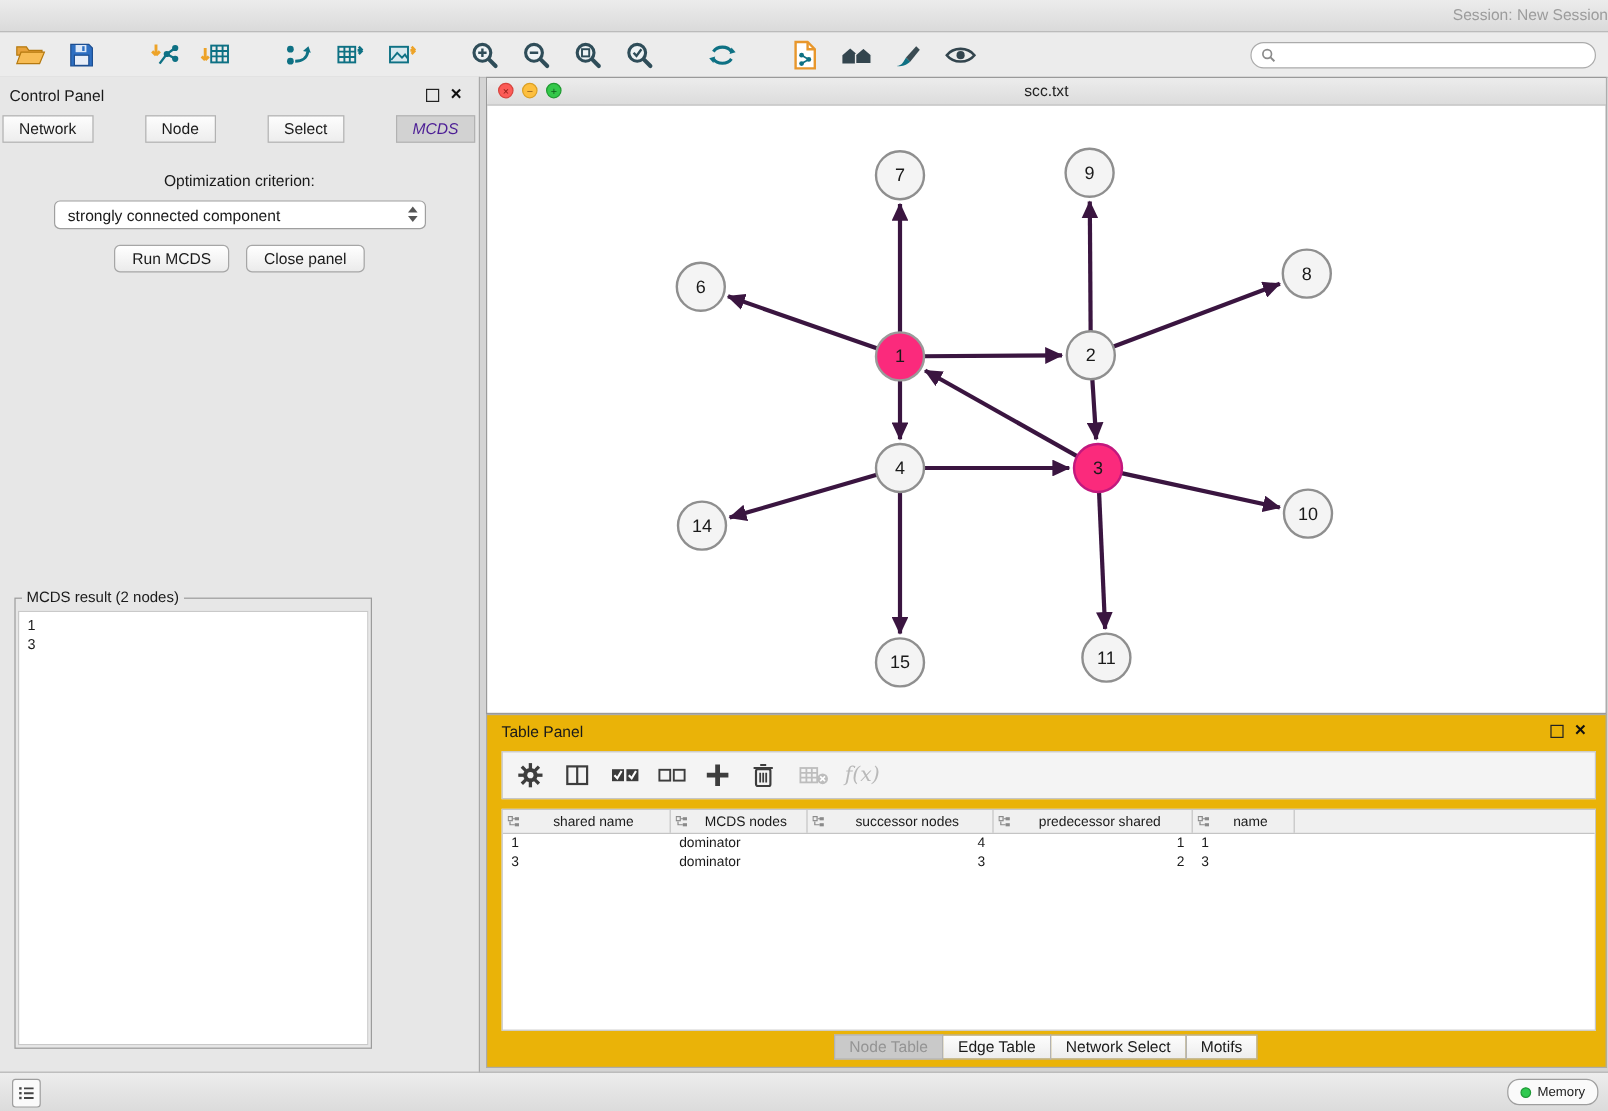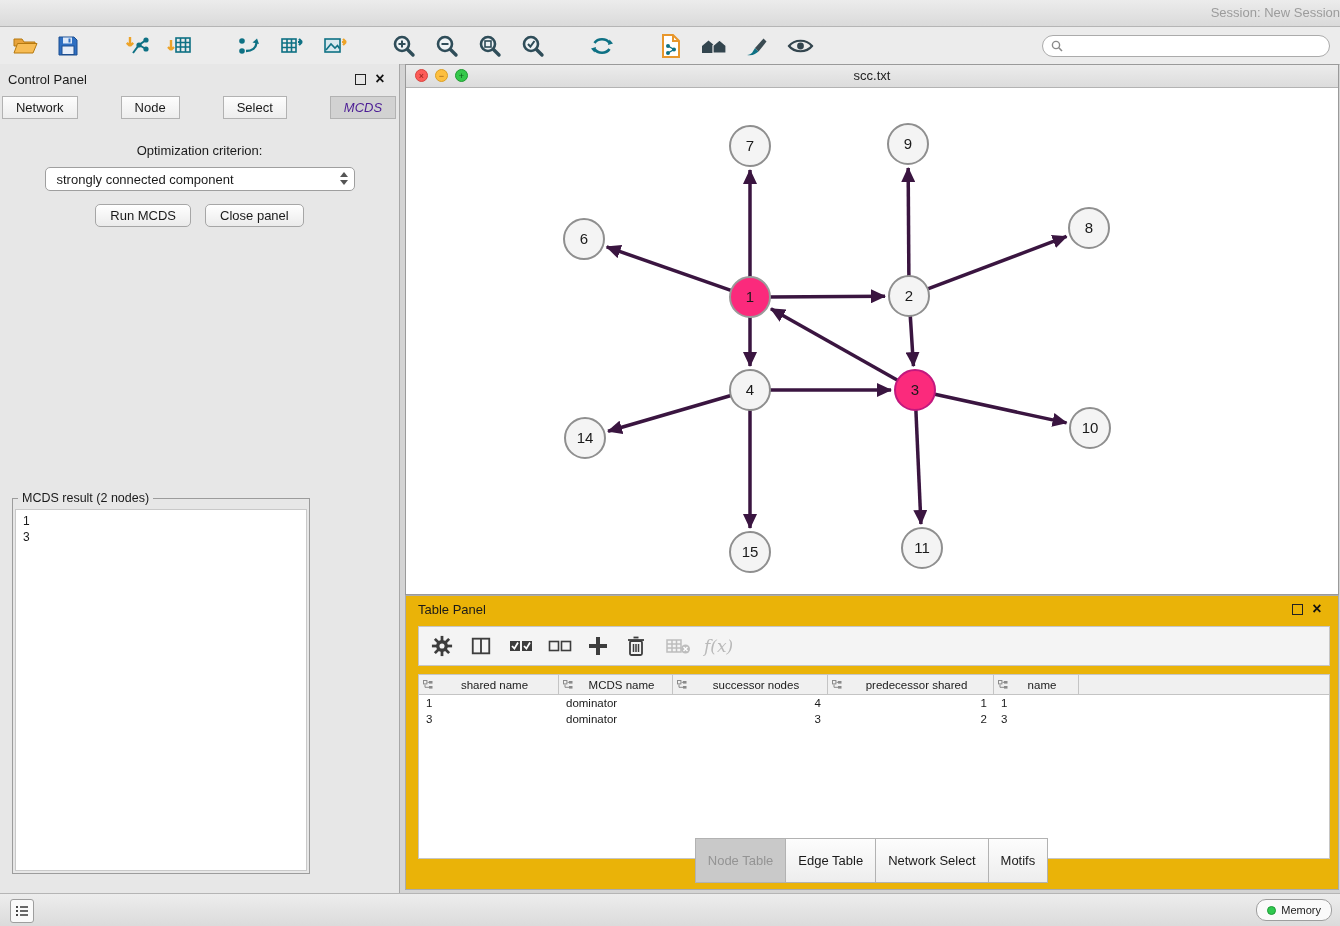--- a/index.html
+++ b/index.html
@@ -70,21 +70,21 @@
   .tp-table{position:absolute;left:12px;right:8px;top:78px;bottom:30px;background:#fff;
     border:1px solid #c6c6c6;overflow:hidden;box-sizing:border-box;}
   .thead{display:flex;height:19px;background:#f0f0f0;border-bottom:1px solid #c4c4c4;}
   .hcell{display:flex;align-items:center;border-right:1px solid #c4c4c4;box-sizing:border-box;
     font-size:11.5px;padding:0 4px;cursor:pointer;}
   .hlabel{flex:1;text-align:center;}
   .sort-ico{display:inline-flex;margin-right:2px;}
   .trow{display:flex;height:16px;line-height:16px;font-size:11.5px;}
   .tcell{box-sizing:border-box;padding:0 7px;overflow:hidden;white-space:nowrap;}
   .tp-tabbar{position:absolute;left:0;right:0;bottom:6px;display:flex;justify-content:center;}
-  .tp-tab{padding:14px 12px;font-size:13px;border:1px solid #b2b2b2;margin-left:-1px;
+  .tp-tab{padding:2px 12px;font-size:13px;border:1px solid #b2b2b2;margin-left:-1px;
     background:linear-gradient(#fdfdfd,#ededed);cursor:pointer;}
   .tp-tab.selected{background:#c9c9c9;color:#949494;}
   
   .statusbar{position:absolute;left:0;right:0;bottom:0;height:32px;
     background:linear-gradient(#ededed,#dbdbdb);border-top:1px solid #b5b5b5;}
   .sb-left-btn{position:absolute;left:10px;top:5px;width:22px;height:22px;border:1px solid #9e9e9e;
     border-radius:3px;background:#fafafa;display:flex;align-items:center;justify-content:center;cursor:pointer;}
   .memory-btn{position:absolute;right:8px;top:5px;height:20px;border:1px solid #9e9e9e;border-radius:10px;
     background:#fafafa;display:flex;align-items:center;gap:5px;padding:0 10px;font-size:11px;cursor:pointer;}
   .mem-dot{width:9px;height:9px;border-radius:50%;background:#2fc94f;border:1px solid #1e9a36;box-sizing:border-box;}
@@ -413,21 +413,21 @@
         </div>
         <div class="hcell" style="width: 114px;">
           <span class="sort-ico">
             <svg width="10" height="10" viewBox="0 0 10 10">
               <rect x="0.5" y="0.5" width="3.4" height="3.4" fill="none" stroke="#8a8a8a"></rect>
               <rect x="6" y="1" width="3.5" height="2.6" fill="#8a8a8a"></rect>
               <rect x="6" y="6" width="3.5" height="2.6" fill="#8a8a8a"></rect>
               <path d="M2 4.5 V7.3 H6 M4.5 2.3 H7" stroke="#8a8a8a" fill="none"></path>
             </svg>
           </span>
-          <span class="hlabel">MCDS name</span>
+          <span class="hlabel">MCDS nodes</span>
         </div>
         <div class="hcell" style="width: 155px;">
           <span class="sort-ico">
             <svg width="10" height="10" viewBox="0 0 10 10">
               <rect x="0.5" y="0.5" width="3.4" height="3.4" fill="none" stroke="#8a8a8a"></rect>
               <rect x="6" y="1" width="3.5" height="2.6" fill="#8a8a8a"></rect>
               <rect x="6" y="6" width="3.5" height="2.6" fill="#8a8a8a"></rect>
               <path d="M2 4.5 V7.3 H6 M4.5 2.3 H7" stroke="#8a8a8a" fill="none"></path>
             </svg>
           </span>

